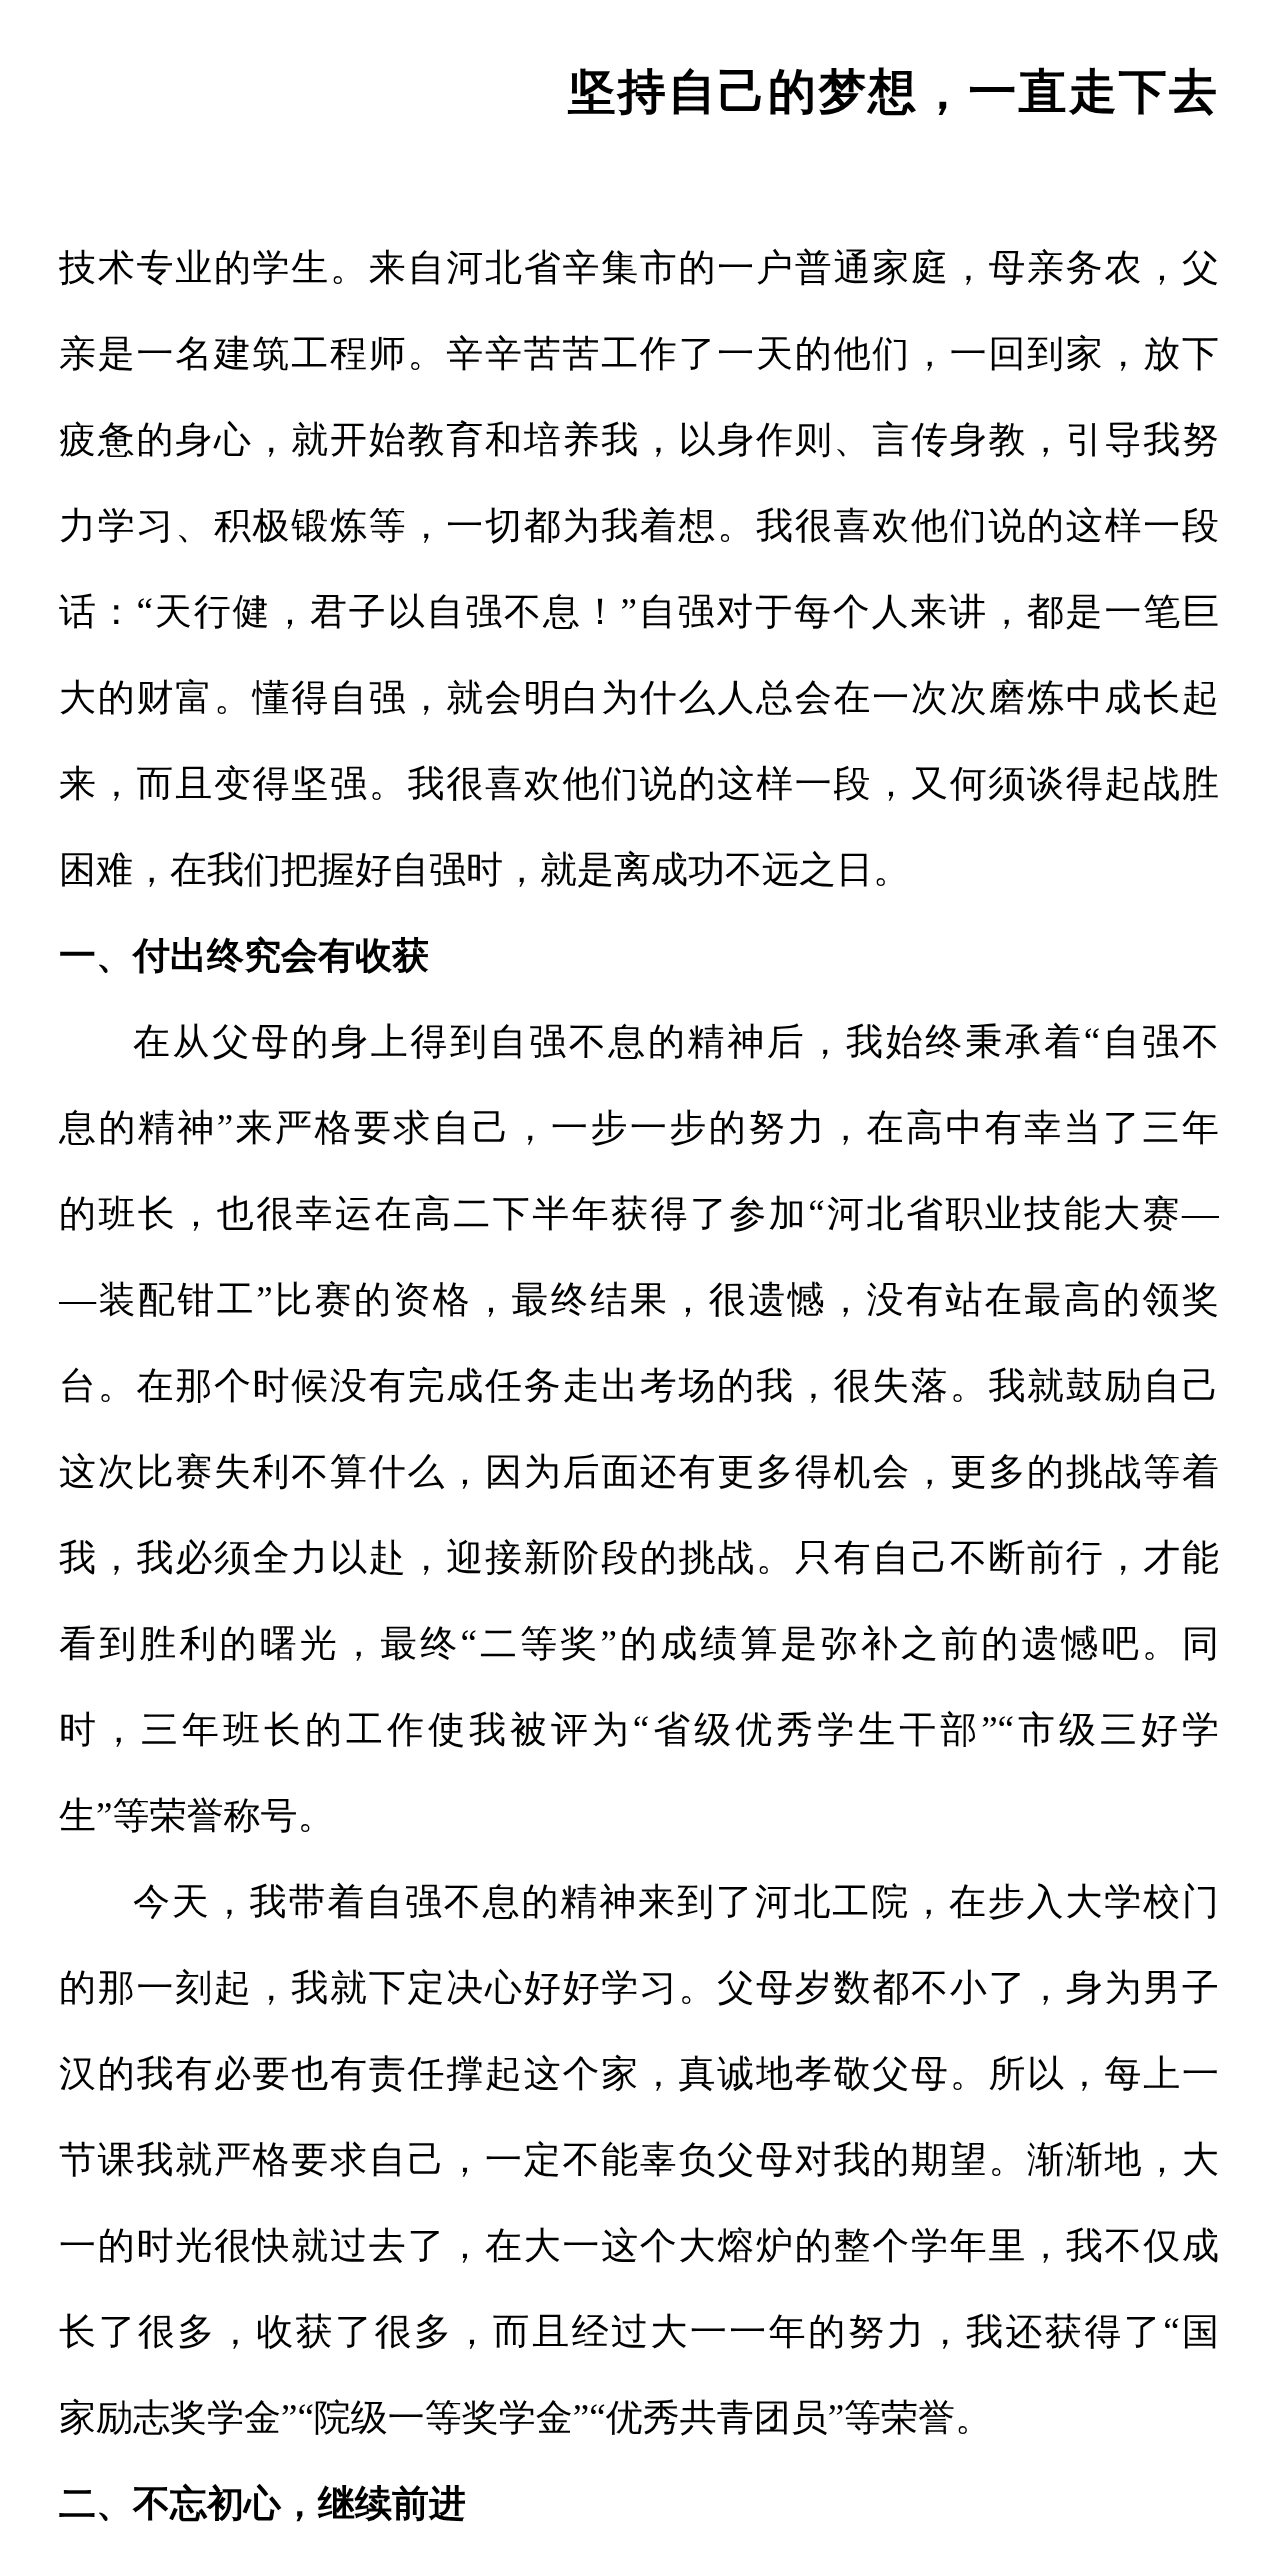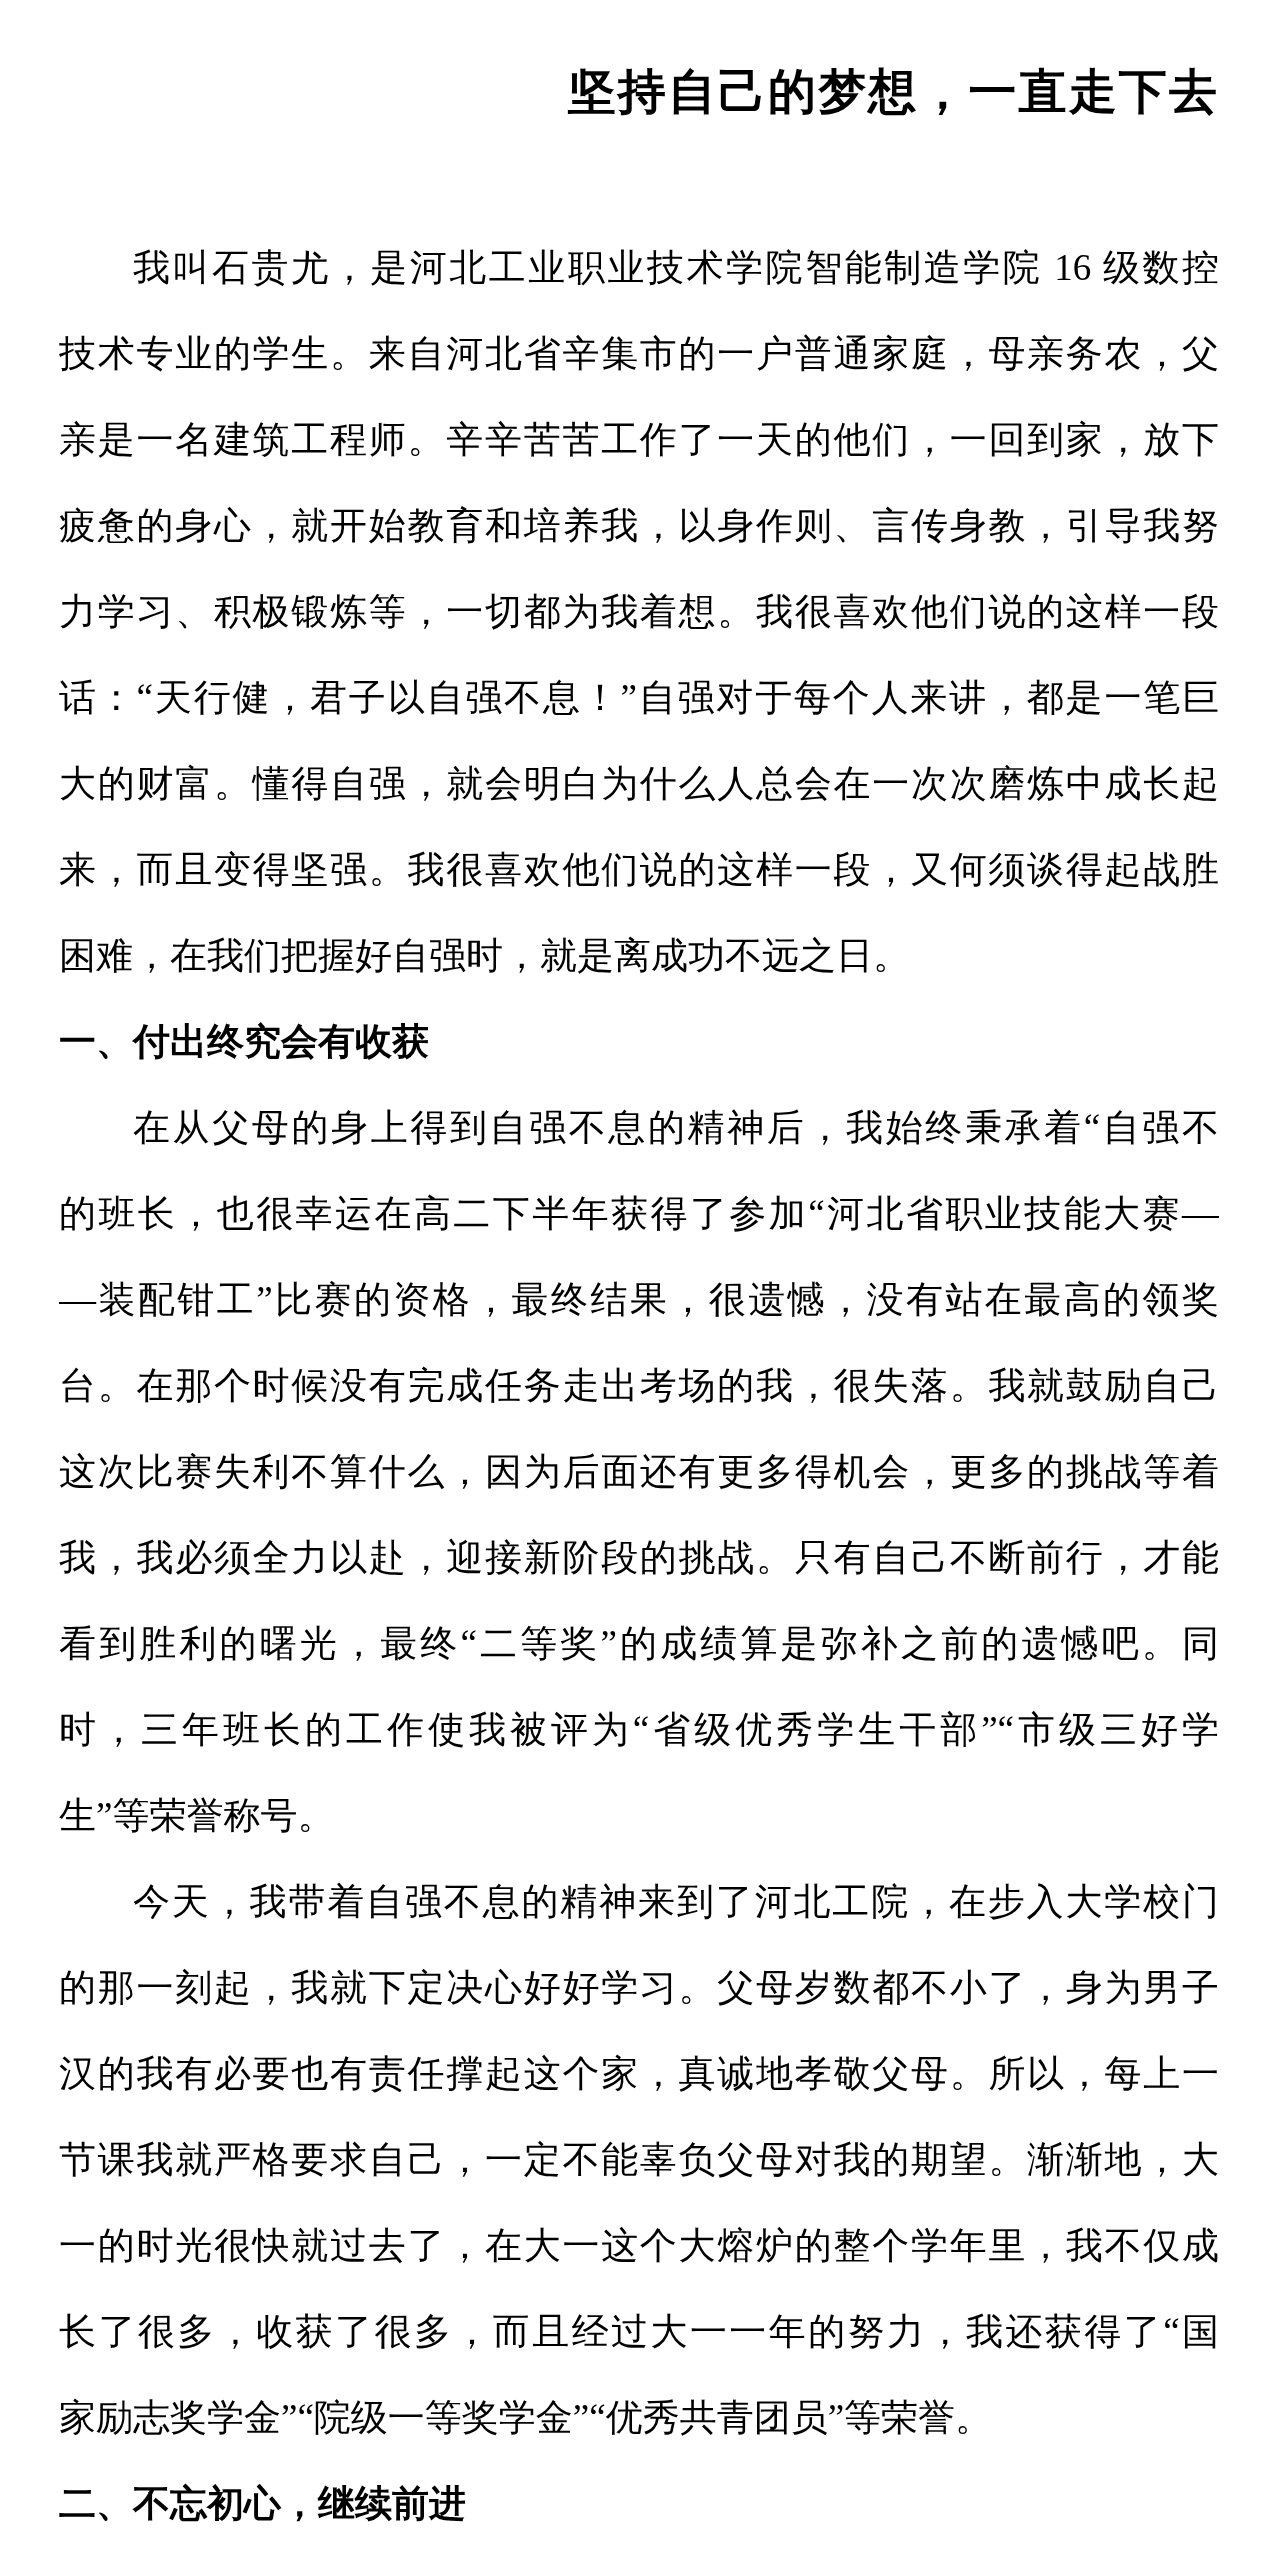--- a/index.html
+++ b/index.html
@@ -52,31 +52,31 @@
     text-align: right;
     text-align-last: left;
   }
 </style>
 </head>
 <body>
 
 <div class="page">
   <div class="doc-title">坚持自己的梦想，一直走下去</div>
   <div class="content">
-      <div class="line body first">我叫石贵尤，是河北工业职业技术学院智能制造学院 16 级数控</div>
       <div class="line body">技术专业的学生。来自河北省辛集市的一户普通家庭，母亲务农，父</div>
       <div class="line body">亲是一名建筑工程师。辛辛苦苦工作了一天的他们，一回到家，放下</div>
       <div class="line body">疲惫的身心，就开始教育和培养我，以身作则、言传身教，引导我努</div>
       <div class="line body">力学习、积极锻炼等，一切都为我着想。我很喜欢他们说的这样一段</div>
       <div class="line body">话：“天行健，君子以自强不息！”自强对于每个人来讲，都是一笔巨</div>
       <div class="line body">大的财富。懂得自强，就会明白为什么人总会在一次次磨炼中成长起</div>
       <div class="line body">来，而且变得坚强。我很喜欢他们说的这样一段，又何须谈得起战胜</div>
       <div class="line body last">困难，在我们把握好自强时，就是离成功不远之日。</div>
       <div class="line heading">一、付出终究会有收获</div>
       <div class="line body first">在从父母的身上得到自强不息的精神后，我始终秉承着“自强不</div>
+      <div class="line body">息的精神”来严格要求自己，一步一步的努力，在高中有幸当了三年</div>
       <div class="line body">的班长，也很幸运在高二下半年获得了参加“河北省职业技能大赛—</div>
       <div class="line body">—装配钳工”比赛的资格，最终结果，很遗憾，没有站在最高的领奖</div>
       <div class="line body">台。在那个时候没有完成任务走出考场的我，很失落。我就鼓励自己</div>
       <div class="line body">这次比赛失利不算什么，因为后面还有更多得机会，更多的挑战等着</div>
       <div class="line body">我，我必须全力以赴，迎接新阶段的挑战。只有自己不断前行，才能</div>
       <div class="line body">看到胜利的曙光，最终“二等奖”的成绩算是弥补之前的遗憾吧。同</div>
       <div class="line body">时，三年班长的工作使我被评为“省级优秀学生干部”“市级三好学</div>
       <div class="line body last">生”等荣誉称号。</div>
       <div class="line body first">今天，我带着自强不息的精神来到了河北工院，在步入大学校门</div>
       <div class="line body">的那一刻起，我就下定决心好好学习。父母岁数都不小了，身为男子</div>

